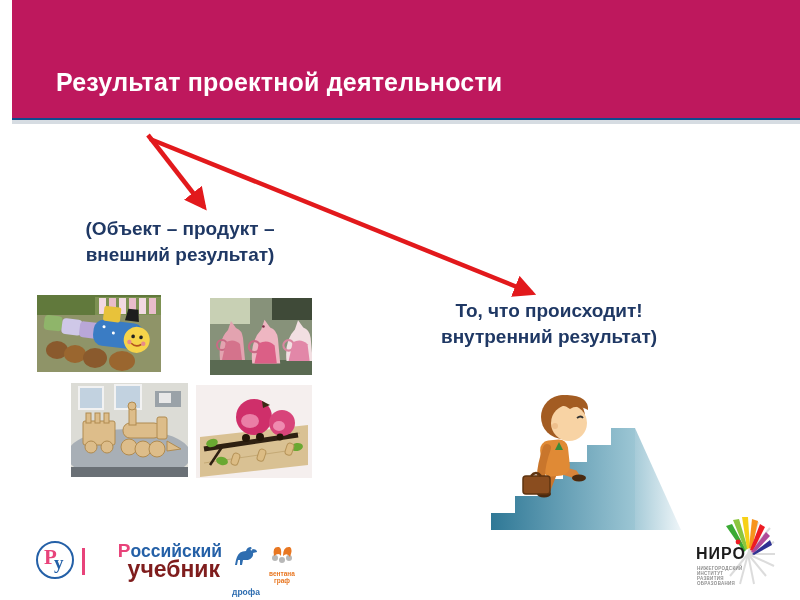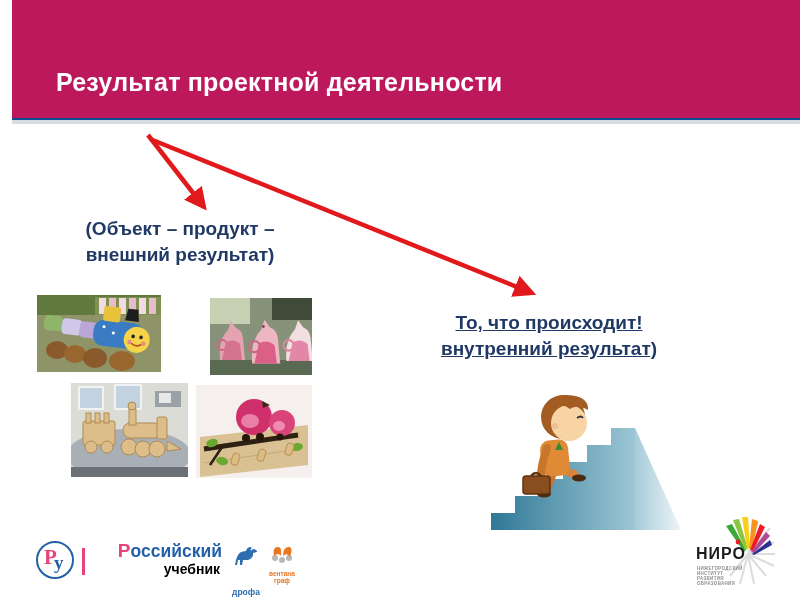--- a/index.html
+++ b/index.html
@@ -19,21 +19,21 @@
     white-space:nowrap;
   }
   
   .arrows-layer{position:absolute;left:0;top:0;z-index:6;pointer-events:none;}
   
   .text-block{
     position:absolute;z-index:5;text-align:center;
     color:#1f3864;font-weight:700;font-size:19px;line-height:26px;
   }
   .text-block.left{left:58px;top:216px;width:244px;}
-  .text-block.right{left:418px;top:310px;width:262px;text-decoration:underline;}
+  .text-block.right{left:418px;top:298px;width:262px;}
   
   .photo{position:absolute;}
   .photo svg{display:block;}
   
   .ru-circle{
     position:absolute;left:36px;top:541px;width:38px;height:38px;
     border:2.5px solid #2460a7;border-radius:50%;box-sizing:border-box;
   }
   .ru-circle .r{
     position:absolute;left:6px;top:2px;
@@ -44,21 +44,21 @@
     color:#2460a7;font-size:19px;font-weight:700;font-family:"Liberation Serif",serif;
   }
   .brand-sep{position:absolute;left:82px;top:548px;width:3px;height:27px;background:#e8437a;}
   .brand-text{
     position:absolute;left:92px;top:542px;width:130px;text-align:right;
     font-weight:700;line-height:18px;white-space:nowrap;
   }
   .brand-text .line1{font-size:17.5px;}
   .brand-text .line1 .ini{color:#e8437a;font-size:19px;}
   .brand-text .line1 .rest{color:#2460a7;}
-  .brand-text .line2{font-size:14px;color:#000000;padding-right:2px;}
+  .brand-text .line2{font-size:23px;color:#7f1d1d;padding-right:2px;}
   .drofa{position:absolute;left:229px;top:544px;width:34px;text-align:center;}
   .drofa .lbl{font-size:8.5px;font-weight:700;color:#2e6db0;margin-top:17px;}
   .ventana{position:absolute;left:266px;top:544px;width:32px;text-align:center;}
   .ventana .lbl{font-size:6.5px;font-weight:700;color:#e87722;line-height:7px;}
   .niro{position:absolute;left:690px;top:512px;width:86px;height:80px;}
   .niro .burst{position:absolute;left:0;top:0;}
   .niro .acr{
     position:absolute;left:6px;top:33px;color:#1c1c1c;
     font-size:16px;font-weight:700;letter-spacing:1px;
   }

